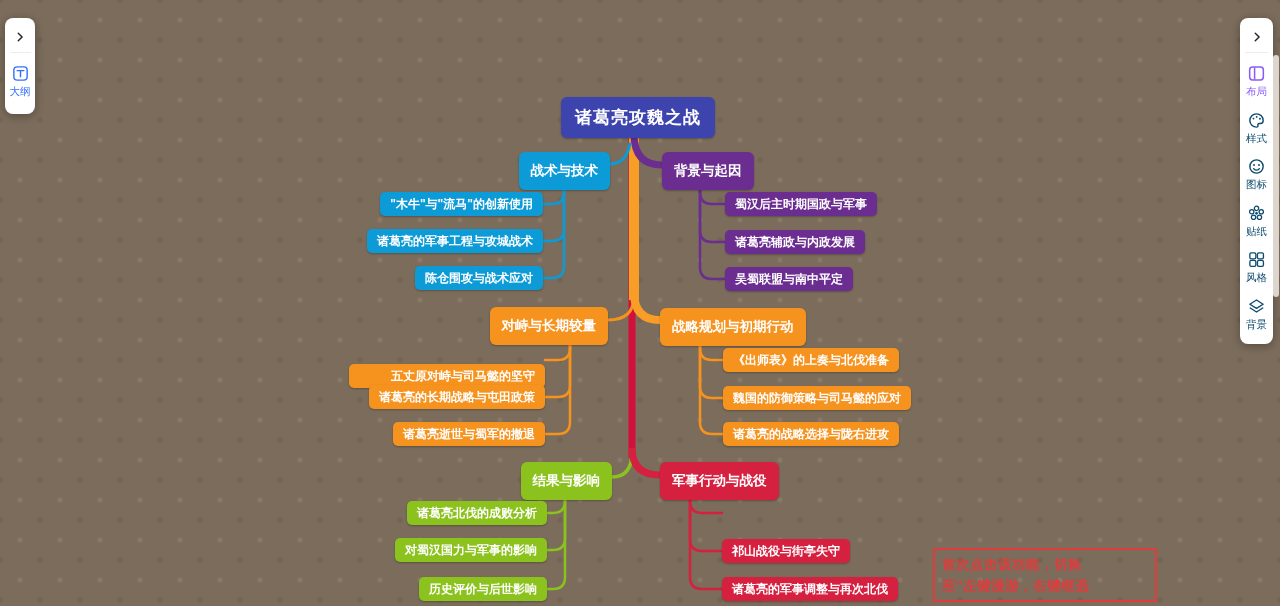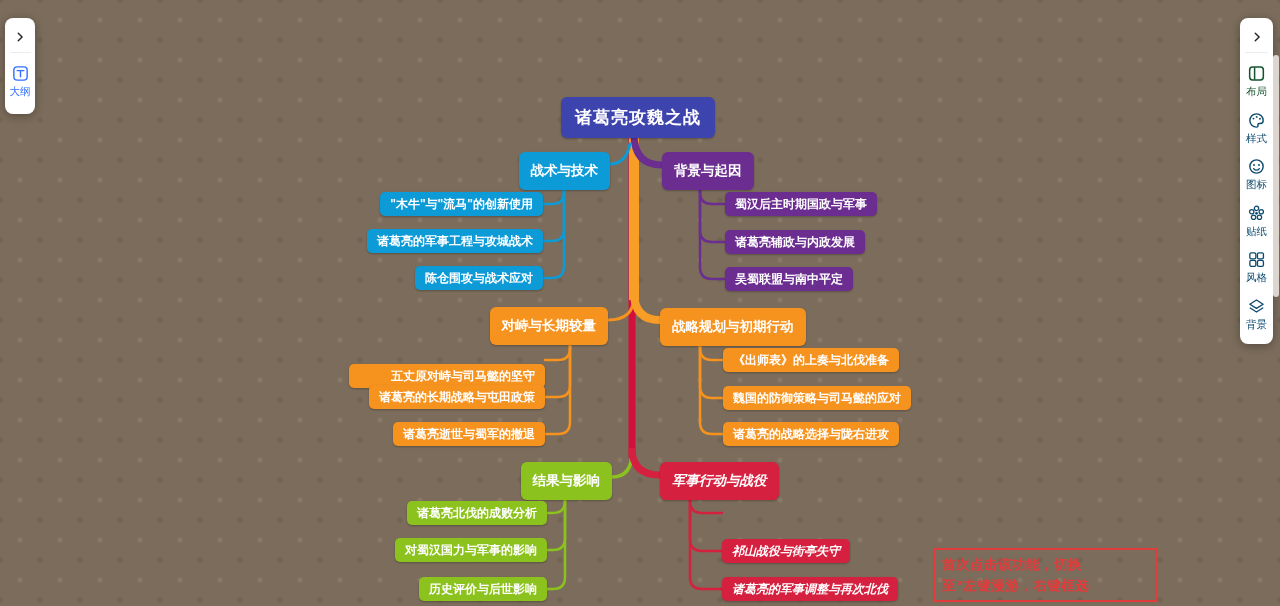--- a/index.html
+++ b/index.html
@@ -26,21 +26,21 @@
     border-radius:6px; box-shadow:0 1px 2px rgba(0,0,0,.25); cursor:pointer;
   }
   .root  { font-size:17px; padding:9px 14px; background:#3d44ae; letter-spacing:1px; }
   .topic { font-size:13.5px; height:38px; padding:12px 12px; border-radius:6px;text-align:right; }
   .child { font-size:12px;  height:24px; padding:0 10px; border-radius:5px; }
 
   .c-blue   { background:#0d9bd7; }
   .c-purple { background:#6b2d90; }
   .c-orange { background:#f6921e; }
   .c-green  { background:#8cc21e; }
-  .c-red    { background:#d6203f;font-style:italic; }
+  .c-red    { background:#d6203f; }
 
   
   .p-root   { left:561px; top:97px; }
   .p-t-blue { right:670px; top:152px; }
   .p-bc1 { right:737px; top:192px; } .p-bc2 { right:737px; top:229px; } .p-bc3 { right:737px; top:266px; }
   .p-t-purple { left:662px; top:152px; }
   .p-pc1 { left:725px; top:192px; } .p-pc2 { left:725px; top:230px; } .p-pc3 { left:725px; top:267px; }
   .p-t-orangeL { right:672px; top:307px; }
   .p-oc1 { right:735px; top:364px;padding-left:42px; } .p-oc2 { right:735px; top:385px;margin-left:48px; } .p-oc3 { right:735px; top:422px; }
   .p-t-orangeR { left:660px; top:308px; }
@@ -58,21 +58,21 @@
   }
   .panel-left  { left:5px;  top:18px; width:30px; padding:6px 0 10px; }
   .panel-right { left:1240px; top:18px; width:33px; padding:6px 0 8px; }
   .chev-btn { width:100%; display:flex; justify-content:center; padding:6px 0 8px; cursor:pointer; }
   .panel hr { width:70%; border:none; border-top:1px solid #ececec; margin:0 0 4px; }
   .tool-item {
     width:100%; display:flex; flex-direction:column; align-items:center;
     gap:3px; padding:7px 0; cursor:pointer; color:#0c4a6e;
   }
   .tool-item span { font-size:10.5px; line-height:1; }
-  .tool-item.active { color:#14532d; }
+  .tool-item.active { color:#8b5cf6; }
   .outline-item { color:#3370ff; }
 
   
   .notice {
     position:absolute; left:933px; top:548px; width:224px; height:54px;
     border:2px solid #e03c3c; color:#e03c3c; font-weight:bold; font-size:13.5px;
     line-height:21px; padding:4px 7px; letter-spacing:0.5px;
   }
 
   

